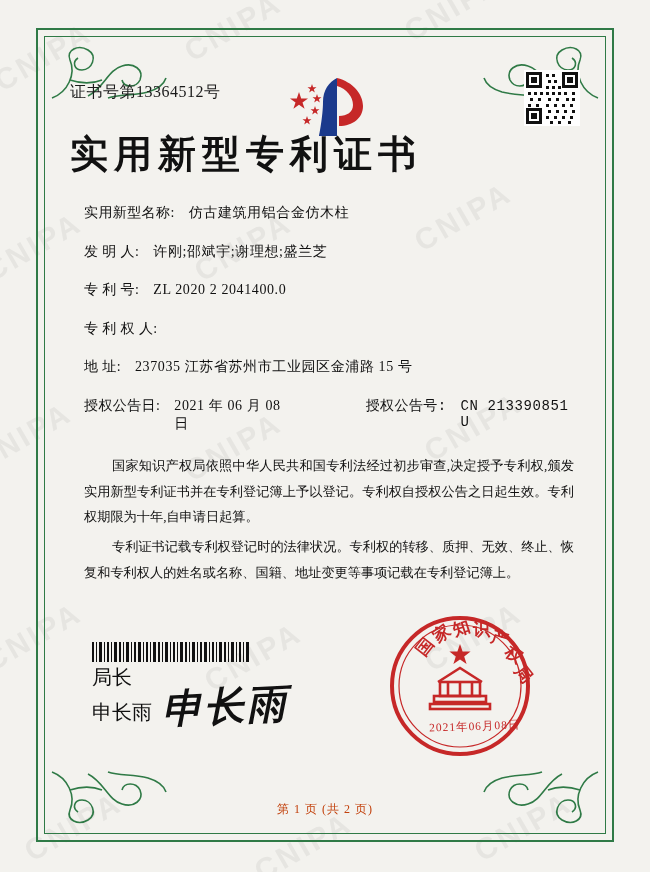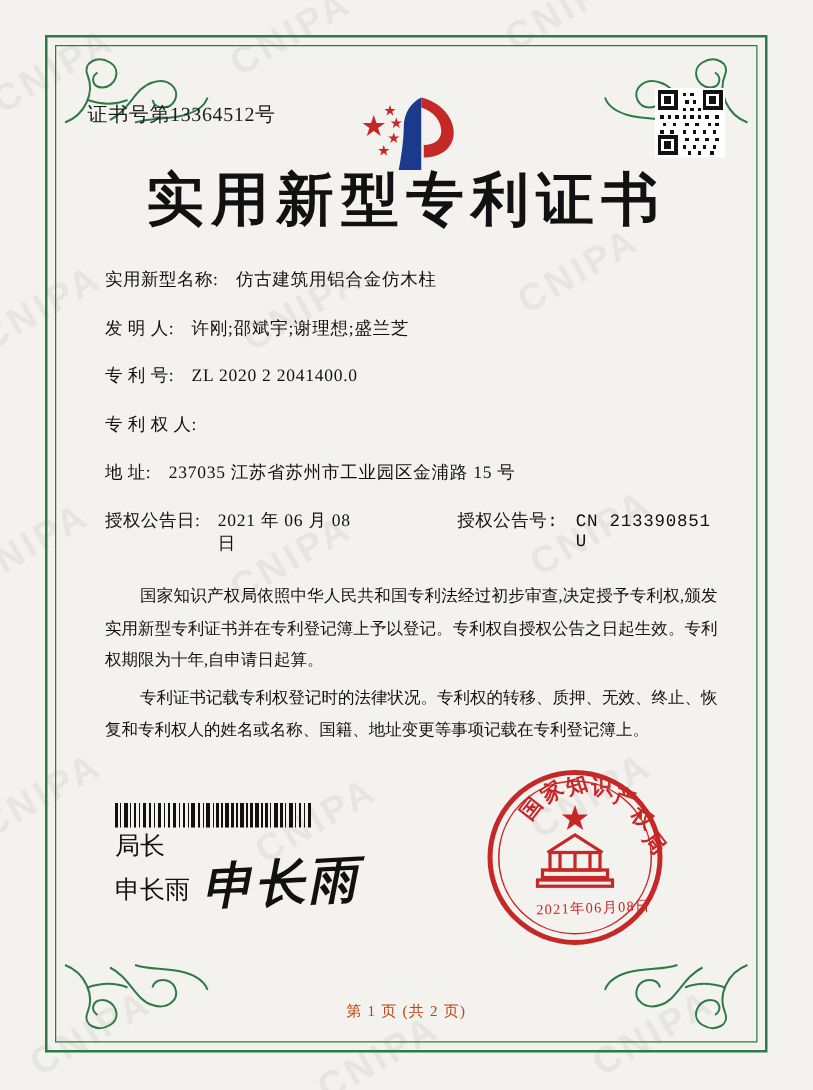--- a/index.html
+++ b/index.html
@@ -98,22 +98,21 @@
   .qr {
     position: absolute;
     right: 0;
     top: 0;
     width: 56px;
     height: 56px;
   }
   .qr svg { width: 100%; height: 100%; display: block; }
 
   .title {
-    text-align: center;
-    font-size: 46px;
+    font-size: 38px;
     font-weight: bold;
     letter-spacing: 6px;
     color: #111;
     margin-top: 26px;
     font-family: Liberation Mono, monospace;
   }
 
   
   .fields {
     margin-top: 24px;

